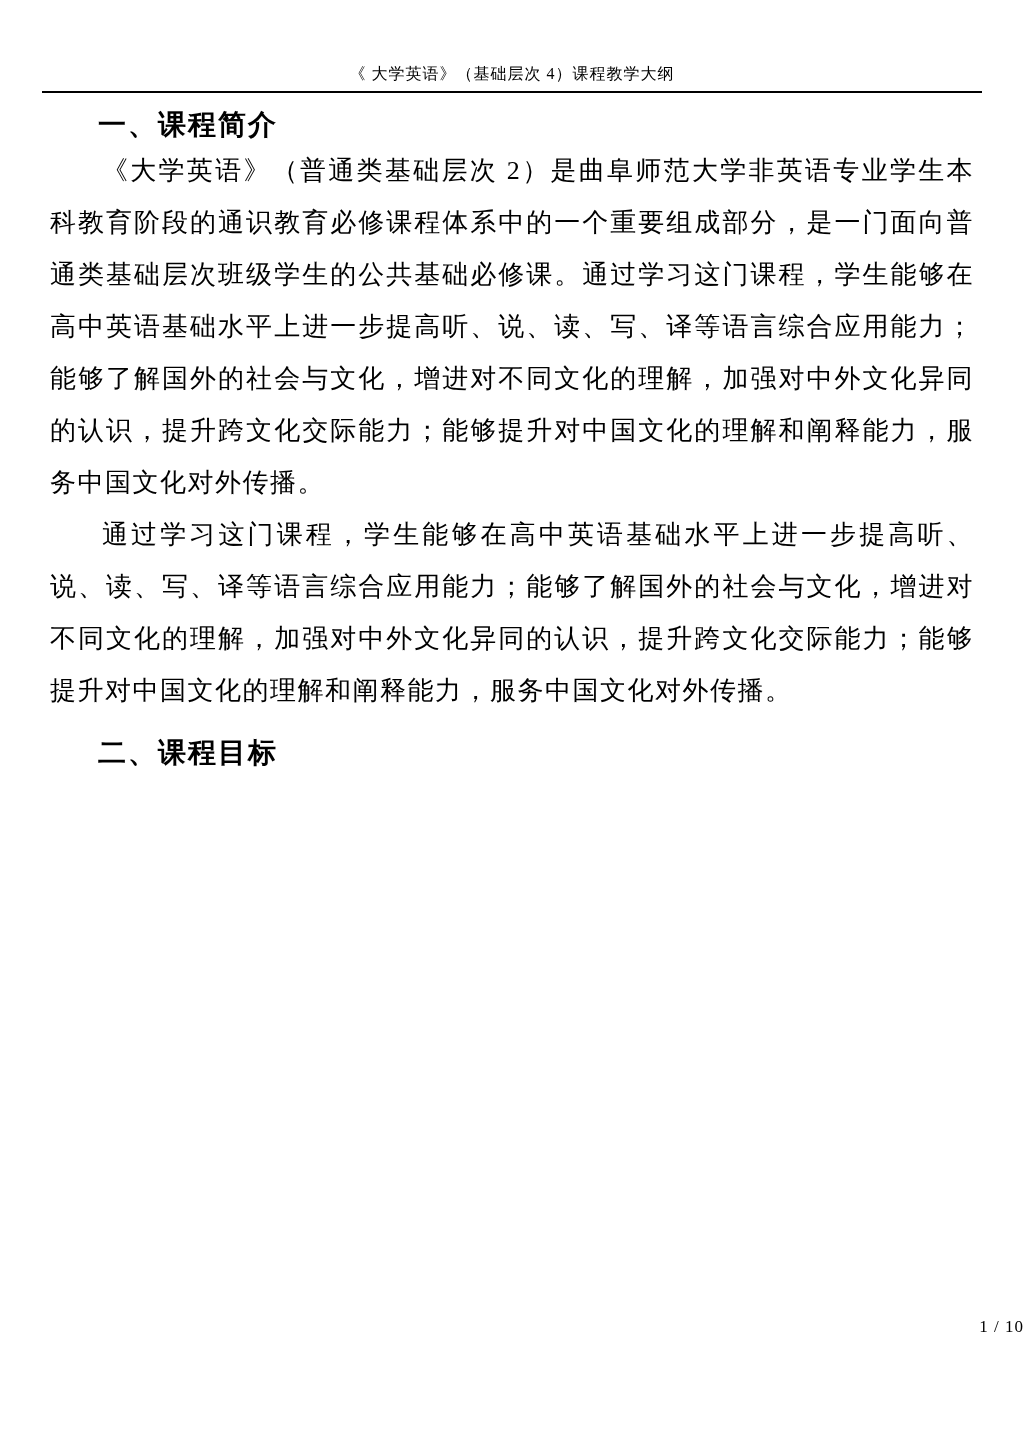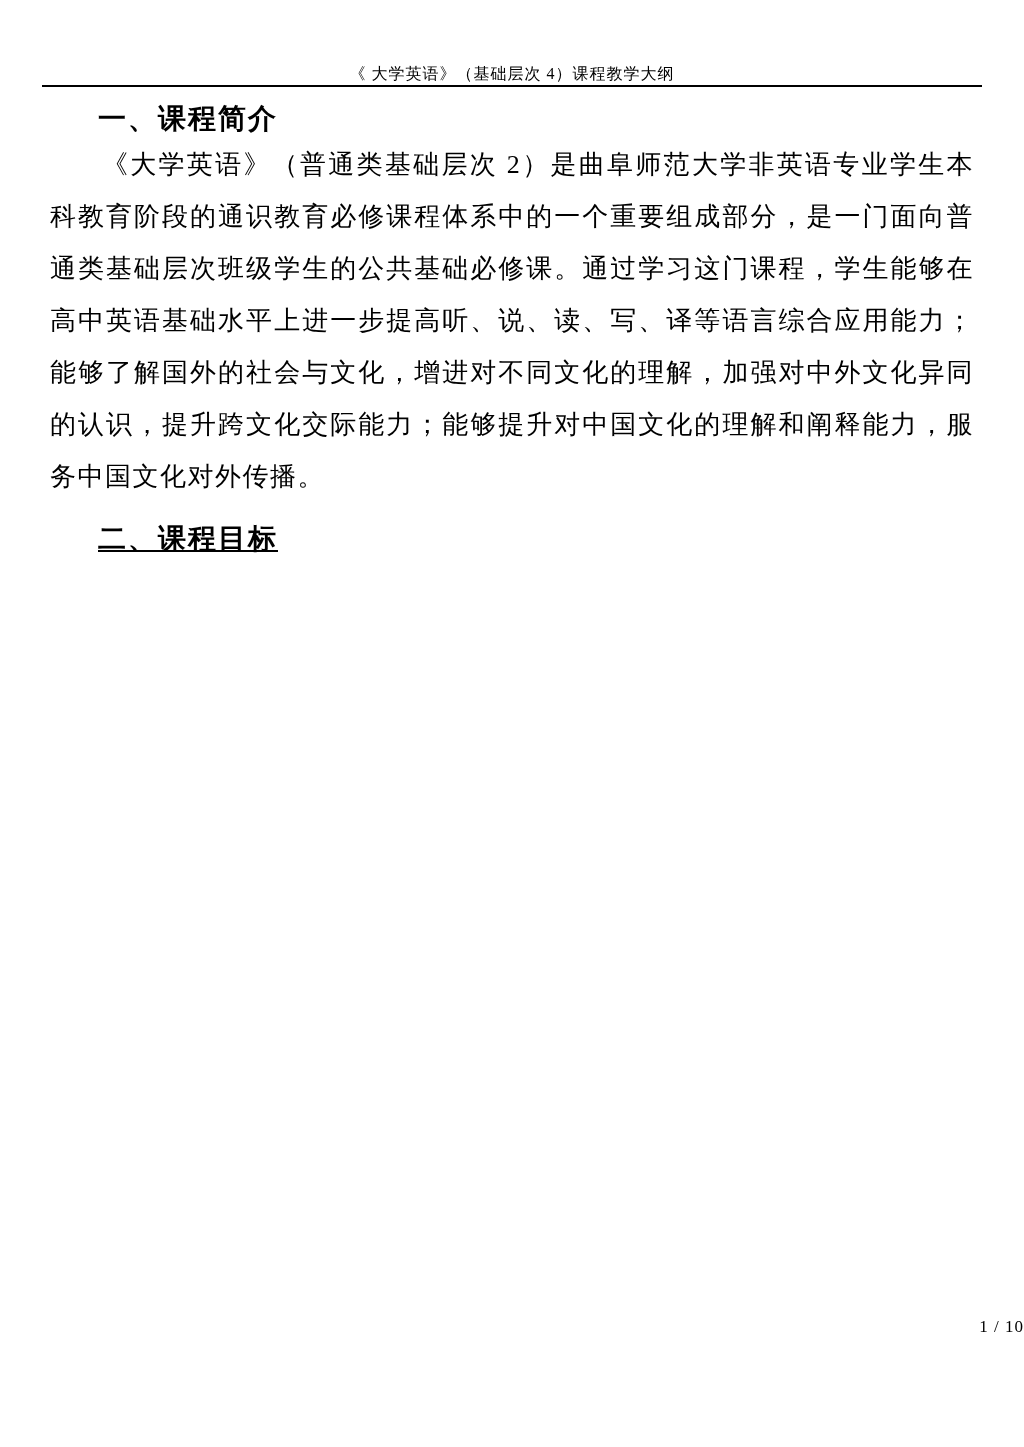--- a/index.html
+++ b/index.html
@@ -14,37 +14,37 @@
     background: #ffffff;
     color: #000000;
     font-family: "Liberation Serif", "DejaVu Serif", serif;
     box-sizing: border-box;
     padding: 0 50px;
     overflow: hidden;
   }
   .doc-header {
     margin: 0 -8px;
     padding-top: 64px;
+    padding-bottom: 6px;
     text-align: center;
     font-size: 16px;
     letter-spacing: 1px;
     border-bottom: 2px solid #000000;
   }
   .section-heading {
     font-size: 28px;
     font-weight: bold;
     line-height: 36px;
     margin: 14px 0 2px 0;
     text-indent: 48px;
     letter-spacing: 2px;
   }
   .section-heading.second {
     margin-top: 18px;
     margin-bottom: 4px;
-    text-decoration: underline;
   }
   .body-paragraph {
     font-size: 26px;
     line-height: 52px;
     letter-spacing: 1.5px;
     text-align: justify;
     text-justify: inter-ideograph;
     text-indent: 2em;
     margin: 0;
   }
@@ -66,20 +66,21 @@
   <div class="doc-header">
     <span>《 大学英语》（基础层次 4）课程教学大纲</span>
   </div>
 
   <div class="doc-body">
 
     <h2 class="section-heading">一、课程简介</h2>
 
     <p class="body-paragraph">《大学英语》（普通类基础层次 2）是曲阜师范大学非英语专业学生本科教育阶段的通识教育必修课程体系中的一个重要组成部分，是一门面向普通类基础层次班级学生的公共基础必修课。通过学习这门课程，学生能够在高中英语基础水平上进一步提高听、说、读、写、译等语言综合应用能力；能够了解国外的社会与文化，增进对不同文化的理解，加强对中外文化异同的认识，提升跨文化交际能力；能够提升对中国文化的理解和阐释能力，服务中国文化对外传播。</p>
 
+    <p class="body-paragraph">通过学习这门课程，学生能够在高中英语基础水平上进一步提高听、说、读、写、译等语言综合应用能力；能够了解国外的社会与文化，增进对不同文化的理解，加强对中外文化异同的认识，提升跨文化交际能力；能够提升对中国文化的理解和阐释能力，服务中国文化对外传播。</p>
 
     <h2 class="section-heading second">二、课程目标</h2>
 
 
 
   </div>
 
   <div class="doc-footer">
     <span>1 / 10</span>
   </div>

